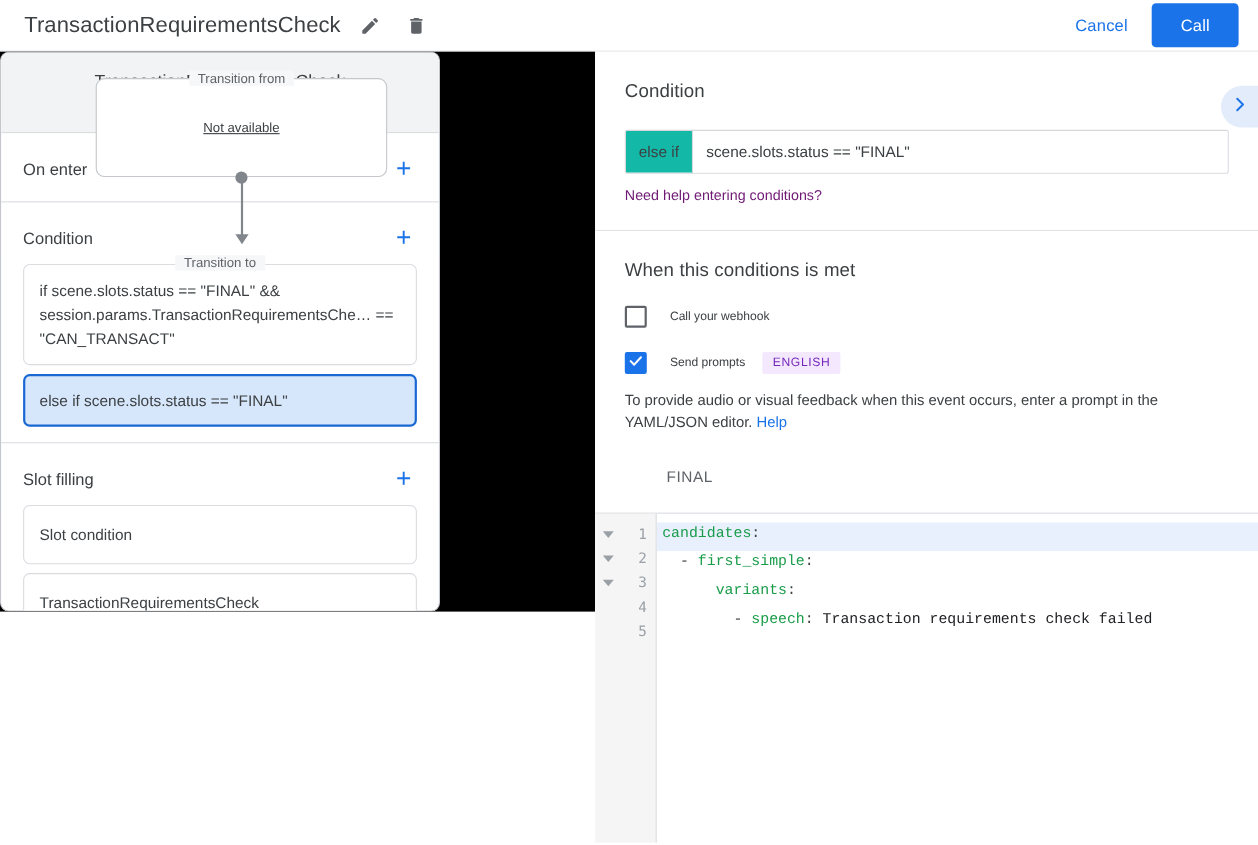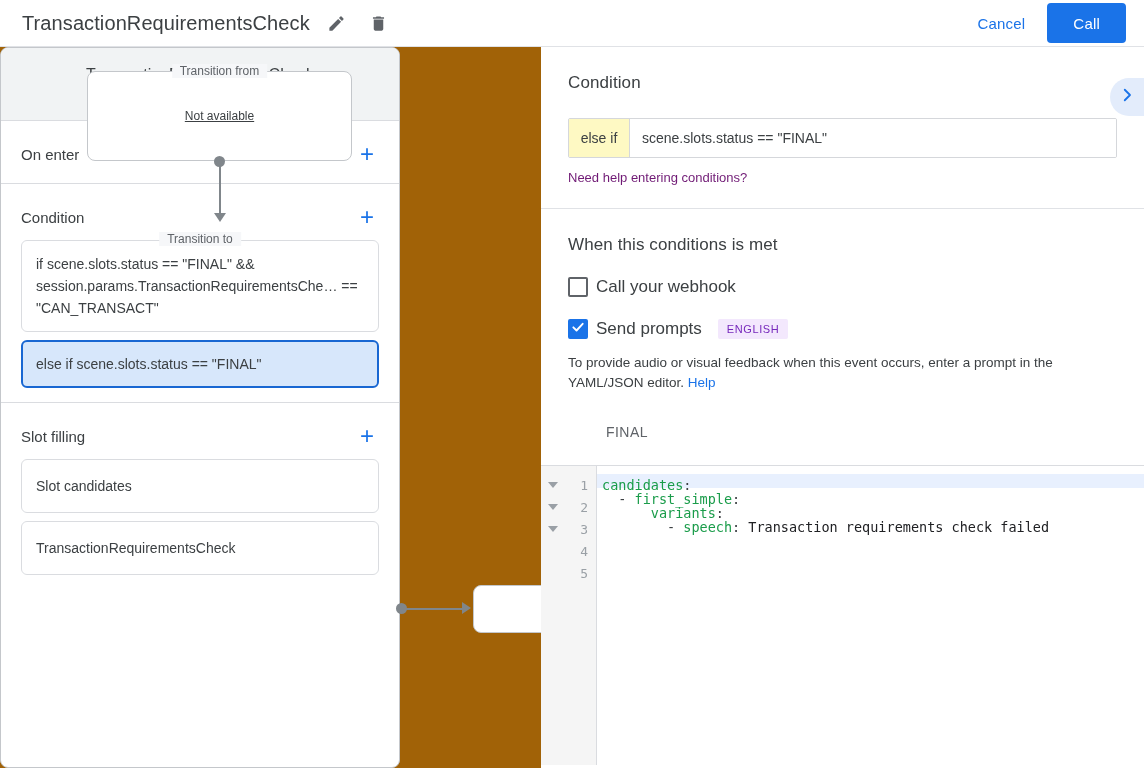--- a/index.html
+++ b/index.html
@@ -37,22 +37,22 @@
   }
   .save-btn {
     background: #1a73e8; color: #ffffff; font-size: 15px; font-weight: 500;
     border: none; border-radius: 4px; padding: 0 26px; height: 40px;
     margin-left: 8px; margin-right: 18px; cursor: pointer;
     font-family: inherit; letter-spacing: .2px;
   }
 
   
   .canvas {
-    position: absolute; left: 0; top: 47px; width: 541px; height: 721px;
-    background: #a16207;
+    position: absolute; left: 0; top: 47px; width: 541px; height: 509px;
+    background: #000000;
     overflow: hidden;
   }
 
   .fieldset-card {
     position: absolute;
     border: 1px solid #c4c7cb;
     border-radius: 8px;
     background: #ffffff;
   }
   .fieldset-legend {
@@ -155,21 +155,21 @@
   .panel-h {
     font-size: 17px; color: #3c4043; letter-spacing: .1px;
   }
 
   .cond-row {
     display: flex; margin-top: 25px;
     border: 1px solid #d5d7db; border-radius: 2px; height: 40px;
     overflow: hidden;
   }
   .cond-prefix {
-    background: #fef9c3; border-right: 1px solid #d5d7db;
+    background: #14b8a6; border-right: 1px solid #d5d7db;
     display: flex; align-items: center; justify-content: center;
     width: 61px; font-size: 14px; color: #3c4043; flex: none;
   }
   .cond-input {
     flex: 1; border: none; outline: none; padding: 0 12px;
     font-size: 14px; color: #3c4043; font-family: inherit; background: #fff;
   }
   .help-link {
     display: inline-block; margin-top: 12px;
     font-size: 13px; color: #701a75; cursor: pointer; text-decoration: none;
@@ -186,21 +186,21 @@
   .check-row { display: flex; align-items: center; margin-top: 22px; }
   .checkbox {
     width: 20px; height: 20px; border: 2px solid #5f6368; border-radius: 2px;
     background: #ffffff; flex: none; cursor: pointer;
   }
   .checkbox.checked {
     background: #1a73e8; border-color: #1a73e8;
     display: flex; align-items: center; justify-content: center;
   }
   .check-label {
-    margin-left: 8px; font-size: 17px; color: #3c4043; font-weight: 500;
+    margin-left: 21px; font-size: 11px; color: #3c4043; font-weight: 500;
   }
   .lang-badge {
     margin-left: 16px; background: #f3e8fd; color: #7627bb;
     font-size: 11px; letter-spacing: .6px; padding: 4px 9px; border-radius: 2px;
     font-weight: 500;
   }
   .hint {
     margin-top: 14px; font-size: 13.5px; color: #3c4043; line-height: 20px;
     max-width: 560px;
   }
@@ -233,21 +233,21 @@
   .fold {
     position: absolute; left: 7px; top: 50%; transform: translateY(-50%);
     width: 0; height: 0;
     border-left: 5px solid transparent; border-right: 5px solid transparent;
     border-top: 6px solid #9aa0a6; cursor: pointer;
   }
   .lineno { color: #9aa0a6; font-size: 13px; }
   .code-area {
     flex: 1; padding-top: 8px; overflow: hidden; white-space: pre;
   }
-  .code-line { height: 14px; line-height: 22px; padding-left: 5px; }
+  .code-line { height: 26px; line-height: 22px; padding-left: 5px; font-family: Liberation Mono, monospace; }
   .code-line.hl { background: #e8f0fe; }
   .tok-key { color: #1a9c4a; }
   .tok-punct { color: #3c4043; }
   .tok-text { color: #202124; }
 </style>
 </head>
 <body>
 
 <div class="topbar">
   <div class="topbar-title">TransactionRequirementsCheck</div>
@@ -307,21 +307,21 @@
       </div>
       <div class="chip tall">if scene.slots.status == "FINAL" &amp;&amp; session.params.TransactionRequirementsChe… == "CAN_TRANSACT"</div>
       <div class="chip selected">else if scene.slots.status == "FINAL"</div>
     </div>
 
     <div class="section">
       <div class="section-head">
         <span class="section-title">Slot filling</span>
         <span class="plus-icon">+</span>
       </div>
-      <div class="chip" style="padding:15px 14px;">Slot candidates</div>
+      <div class="chip" style="padding:15px 14px;">Slot condition</div>
       <div class="chip" style="padding:15px 14px;">TransactionRequirementsCheck</div>
     </div>
   </div>
 
   <div class="branch-dot"></div>
   <div class="branch-line"></div>
   <div class="arrow-right"></div>
   <div id="empty-node"></div>
 </div>
 

